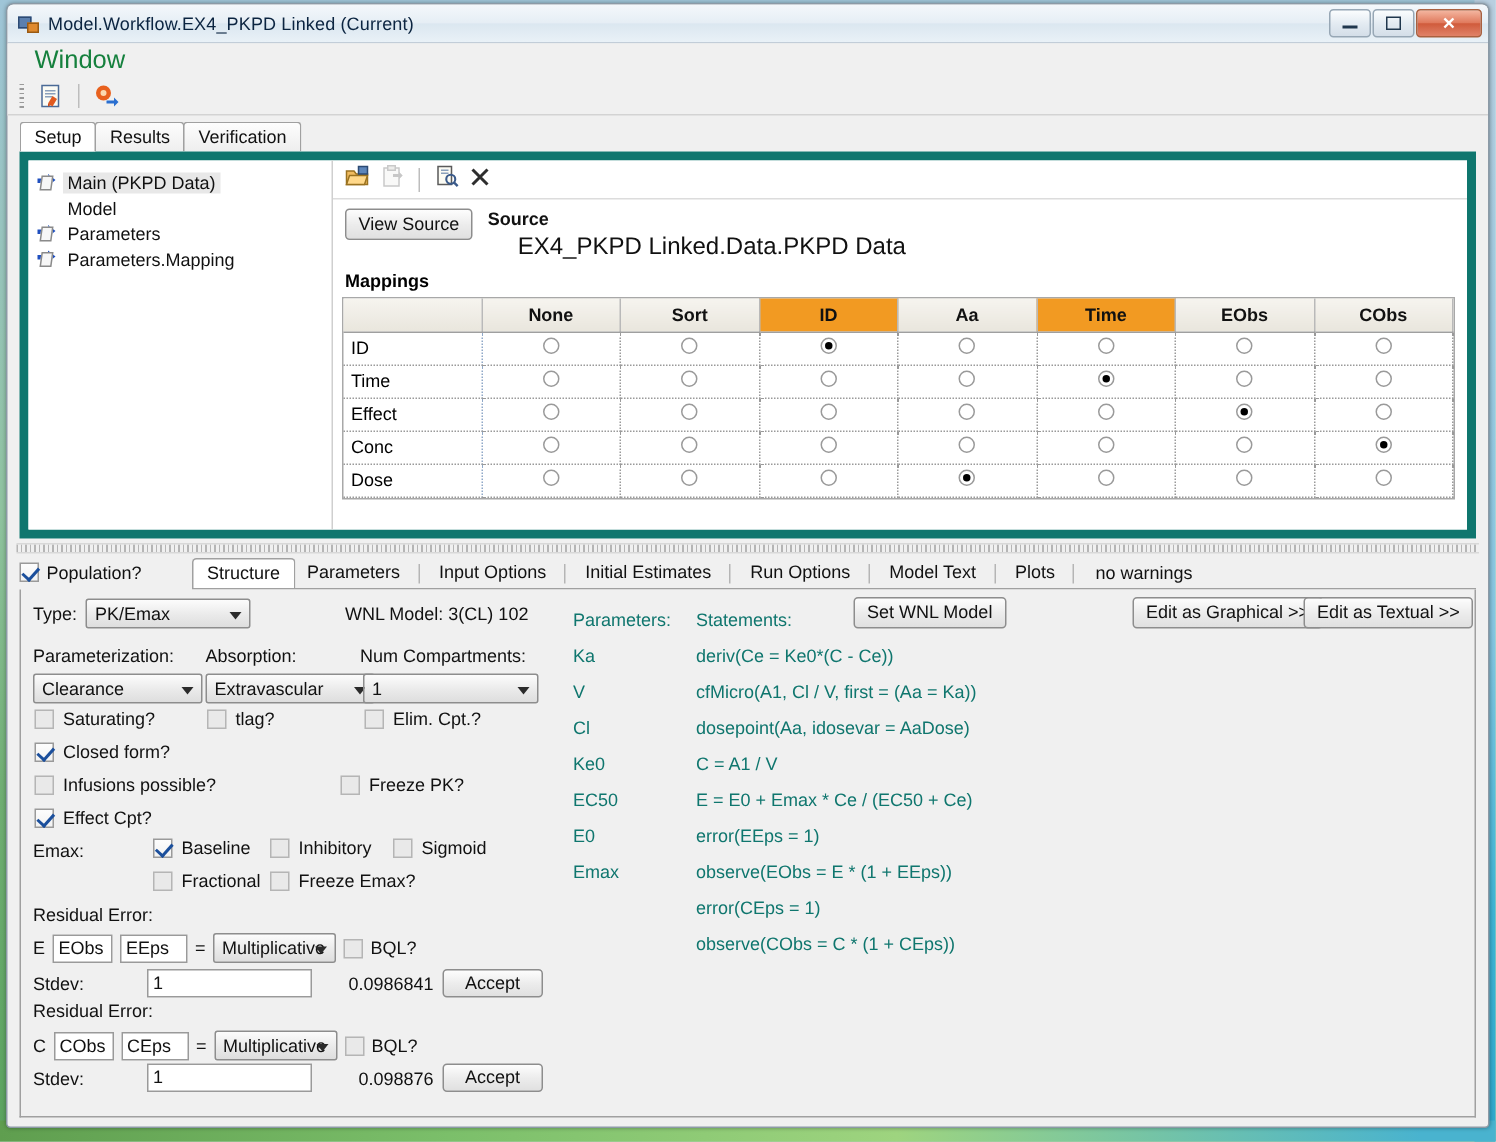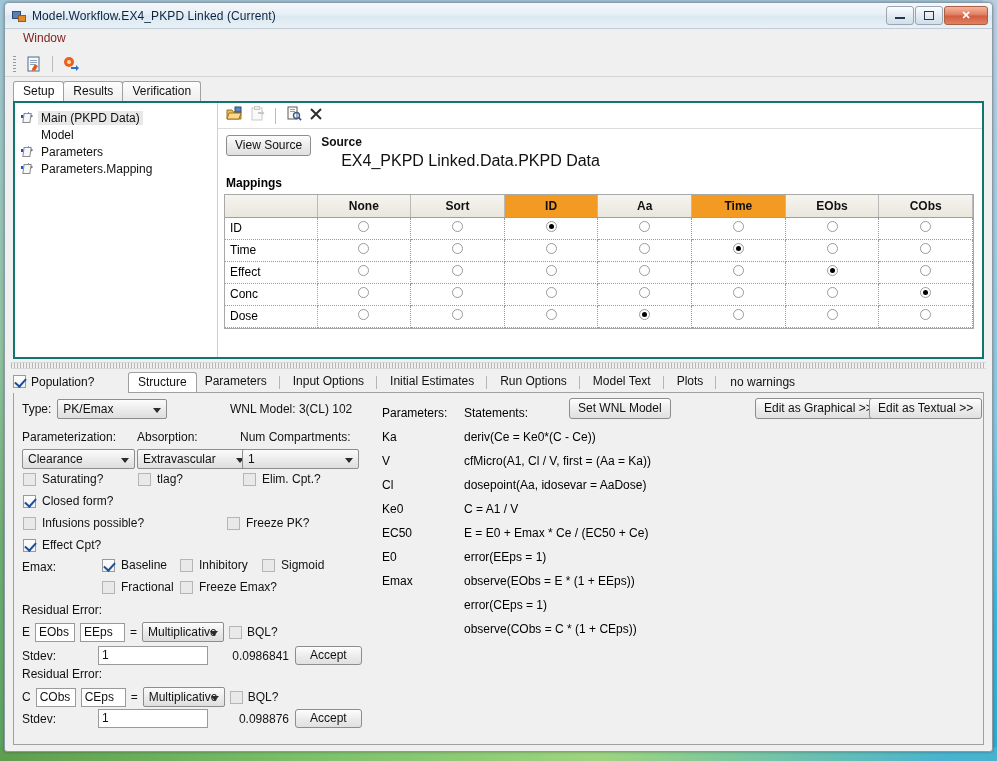--- a/index.html
+++ b/index.html
@@ -53,24 +53,24 @@
     width: 44px;
     border-color: #a9603f;
     background: linear-gradient(180deg,#f4b6a0,#e07a5d 48%,#d05b3c 52%,#e08268);
     color: #fff; font-weight: bold;
   }
   .wbtn .sq { width:10px; height:9px; border:1px solid #20374d; }
   .wbtn .dash { width:10px; height:0; border-bottom:2px solid #20374d; margin-top:5px;}
 
   .menubar {
     flex: 0 0 22px; height:22px;
-    display: flex; align-items: flex-start;
+    display: flex; align-items: center;
     padding-left: 12px;
     background: #f0f0f0;
-    font-size: 12px; color:#7f1d1d;
+    font-size: 17px; color:#15803d;
   }
   .menubar .mi { padding: 2px 6px; }
   .toolbar {
     flex: 0 0 26px; height:26px;
     display: flex; align-items: center;
     padding-left: 8px; gap: 6px;
     background:#f0f0f0;
     border-bottom: 1px solid #d3d3d3;
   }
   .grip { width:3px; height:16px; background:
@@ -88,21 +88,21 @@
     border-radius: 3px 3px 0 0;
     background: linear-gradient(180deg,#fdfdfd,#eeeeee);
     margin-right:-1px;
   }
   .tab.sel { background:#fff; position:relative; z-index:3; }
   .tab.plain { border:none; background:transparent; }
   .tab-sep { width:1px; height:13px; background:#b5b5b5; margin:0 4px 3px 4px;}
 
   .panelMain {
     margin: 0 8px; flex: 0 0 auto;
-    border: 2px solid #0f766e; background:#fff;
+    border: 6px solid #0f766e; background:#fff;
     height: 258px; display:flex;
   }
   
   .tree { width: 203px; border-right:1px solid #cfcfcf; background:#fff; padding: 6px 3px;}
   .tnode { display:flex; align-items:center; height:17px; font-size:12px; color:#111; padding-left:2px;}
   .tnode.sel .tlabel { background:#e8e8e8; }
   .tnode .tico { width:16px; height:14px; position:relative; flex:0 0 16px; margin-right:2px;}
   .tico .arrow { position:absolute; left:1px; top:4px; width:9px; height:3px; background:#1f4fbf;}
   .tico .ahead { position:absolute; left:8px; top:1px; width:0;height:0;
                  border-left:5px solid #1f4fbf; border-top:4px solid transparent; border-bottom:4px solid transparent;}
@@ -192,21 +192,21 @@
   .txt {
     height:19px; border:1px solid #9a9a9a; background:#fff;
     font-size:12px; color:#111; padding: 0 3px; line-height:17px;
     overflow:hidden; white-space:nowrap;
   }
 
   .structBody { position:relative; flex:1; padding: 6px 8px; min-height:0;}
   .abs { position:absolute; }
   .colP { position:absolute; left:368px; top:8px; width:80px;}
   .colS { position:absolute; left:450px; top:8px; }
-  .colP div, .colS div { height:24px; font-size:12px; color:#000000; line-height:24px; white-space:nowrap;}
+  .colP div, .colS div { height:24px; font-size:12px; color:#0f766e; line-height:24px; white-space:nowrap;}
 </style>
 </head>
 <body>
 
 <div class="desk-right"></div>
 <div class="desk-bottom"></div>
 
 <div class="window">
 
   <div class="titlebar">

